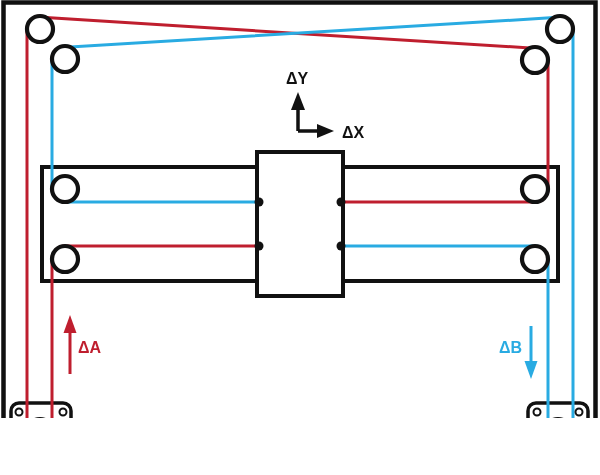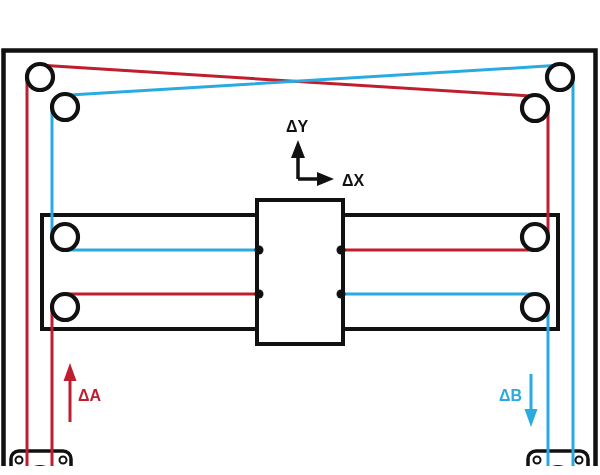--- a/index.html
+++ b/index.html
@@ -1,20 +1,19 @@
 <!DOCTYPE html>
 <html><head>
 <meta charset="utf-8">
 <style>
   html, body { margin: 0; padding: 0; background: #ffffff; }
   .stage {
     width: 600px; height: 418px; position: relative;
     background: #ffffff; overflow: hidden;
     font-family: "Liberation Sans", sans-serif;
-    margin-top: 48px;
   }
   svg { display: block; }
   .lbl {
     font-family: "Liberation Sans", sans-serif;
     font-size: 16px;
     font-weight: bold;
   }
 </style>
 </head>
 <body>

